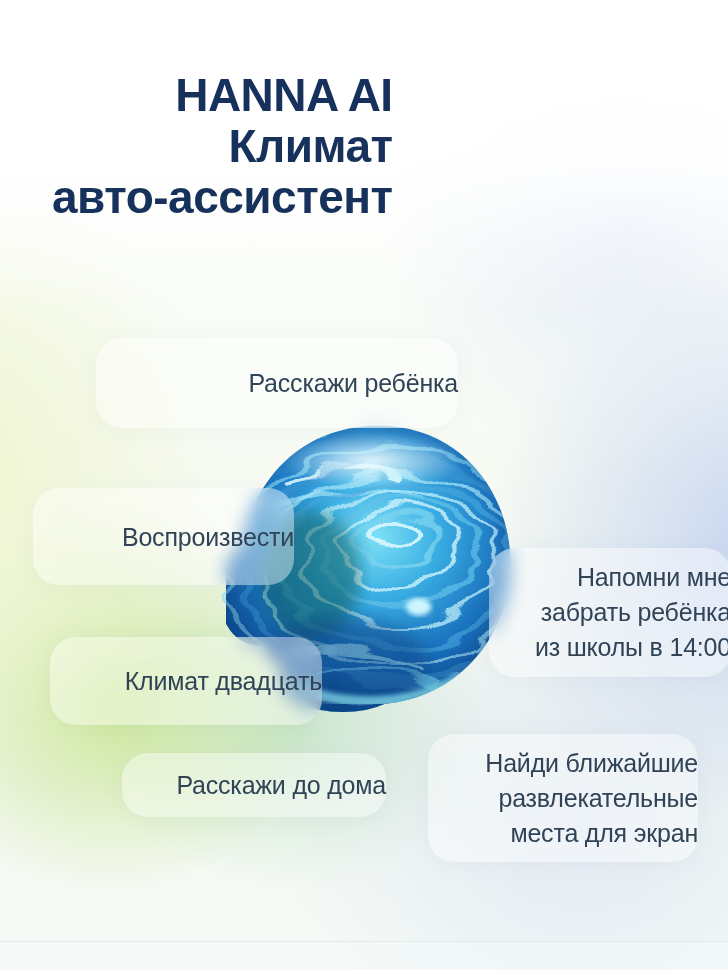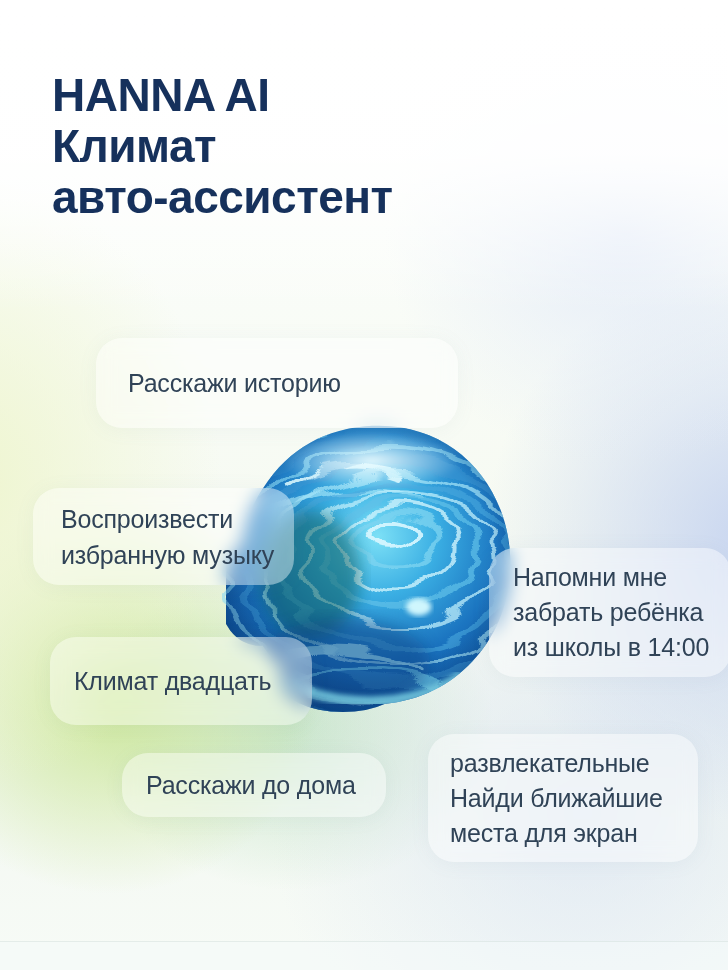--- a/index.html
+++ b/index.html
@@ -11,20 +11,21 @@
     font-family:"Liberation Sans", sans-serif;
     background:
       linear-gradient(180deg,#ffffff 0%, rgba(255,255,255,0.92) 16%, rgba(255,255,255,0) 32%),
       radial-gradient(46% 34% at 86% 24%, rgba(226,234,248,0.85), rgba(226,234,248,0) 72%),
       radial-gradient(52% 40% at 104% 56%, rgba(197,211,240,0.95), rgba(197,211,240,0) 72%),
       radial-gradient(60% 42% at 80% 84%, rgba(213,224,243,0.60), rgba(213,224,243,0) 72%),
       radial-gradient(48% 42% at -6% 50%, rgba(238,245,205,0.98), rgba(238,245,205,0) 76%),
       radial-gradient(40% 28% at 15% 72%, rgba(198,228,140,0.85), rgba(198,228,140,0) 72%),
       radial-gradient(40% 24% at 40% 75%, rgba(165,214,170,0.55), rgba(165,214,170,0) 70%),
       linear-gradient(180deg,#fdfffe 0%, #f6faf2 55%, #f3f8f1 80%, #f7fbf7 100%);
+    text-align: right;
   }
   .title{
     position:absolute;left:52px;top:70px;z-index:3;
     color:#16315c;font-weight:bold;font-size:46px;line-height:51px;
     letter-spacing:-0.5px;
   }
   .title div{white-space:nowrap;}
 
   .orb{position:absolute;left:222px;top:420px;width:300px;height:292px;z-index:1;}
   .orb svg{width:100%;height:100%;display:block;}
@@ -38,21 +39,21 @@
     -webkit-backdrop-filter:blur(9px) saturate(1.05);
     box-shadow:0 2px 20px rgba(110,140,160,0.07);
     color:#304357;font-size:25px;line-height:36px;letter-spacing:-0.2px;
     cursor:pointer;
   }
   .chip span{display:block;white-space:nowrap;}
   .chip-story   {left:96px;  top:338px; width:330px; height:90px;  padding-left:32px;}
   .chip-screen  {left:448px; top:399px; width:232px; height:66px;  padding-left:30px; background:rgba(255,255,255,0.34);}
   .chip-music   {left:33px;  top:488px; width:233px; height:97px;  padding-left:28px;}
   .chip-reminder{left:489px; top:548px; width:218px; height:129px; padding-left:24px; line-height:35px;}
-  .chip-climate {left:50px;  top:637px; width:238px; height:88px;  padding-left:24px;}
+  .chip-climate {left:50px;  top:637px; width:238px; height:88px;  padding-left:34px;}
   .chip-route   {left:122px; top:753px; width:240px; height:64px;  padding-left:24px;}
   .chip-places  {left:428px; top:734px; width:248px; height:128px; padding-left:22px; line-height:35px;}
 
   .bottom-strip{
     position:absolute;left:0;top:941px;width:728px;height:29px;z-index:0;
     background:rgba(244,249,250,0.55);
     border-top:1px solid rgba(188,204,200,0.30);
   }
 </style>
 </head>
@@ -122,43 +123,42 @@
         <ellipse cx="120" cy="250" rx="90" ry="46" fill="#083e7d" opacity="0.45" filter="url(#fBlur8)"></ellipse>
         <ellipse cx="150" cy="42" rx="92" ry="30" fill="url(#gGlow)" filter="url(#fBlur3)"></ellipse>
         <path d="M60 268 C 110 296 190 298 242 262" stroke="#8ff0ff" stroke-width="10" fill="none" opacity="0.9" filter="url(#fBlur3)"></path>
         <ellipse cx="198" cy="192" rx="13" ry="9" fill="#d8fbff" opacity="0.95" filter="url(#fBlur3)"></ellipse>
         <rect width="300" height="300" fill="url(#gVign)"></rect>
       </g>
     </svg>
   </div>
 
   <div class="chip chip-story">
-    <span>Расскажи историю</span>
+    <span>Расскажи ребёнка</span>
   </div>
 
 
   <div class="chip chip-music">
     <span>Воспроизвести</span>
-    <span>избранную музыку</span>
   </div>
 
   <div class="chip chip-reminder">
     <span>Напомни мне</span>
     <span>забрать ребёнка</span>
     <span>из школы в 14:00</span>
   </div>
 
   <div class="chip chip-climate">
     <span>Климат двадцать</span>
   </div>
 
   <div class="chip chip-route">
     <span>Расскажи до дома</span>
   </div>
 
   <div class="chip chip-places">
+    <span>Найди ближайшие</span>
     <span>развлекательные</span>
-    <span>Найди ближайшие</span>
     <span>места для экран</span>
   </div>
 
   <div class="bottom-strip"></div>
 </div>
 
 </body></html>

